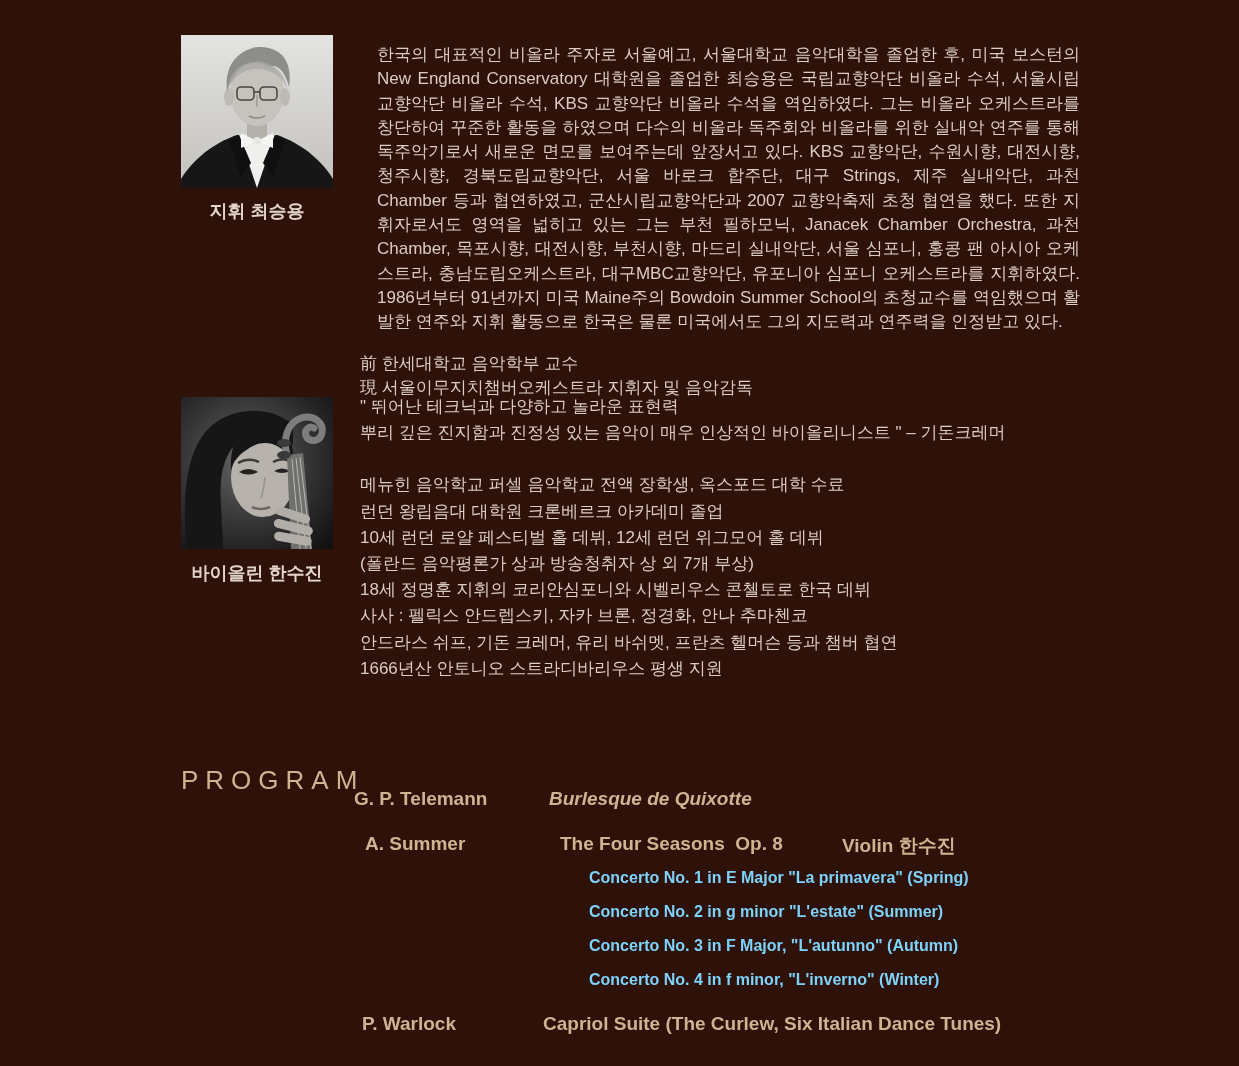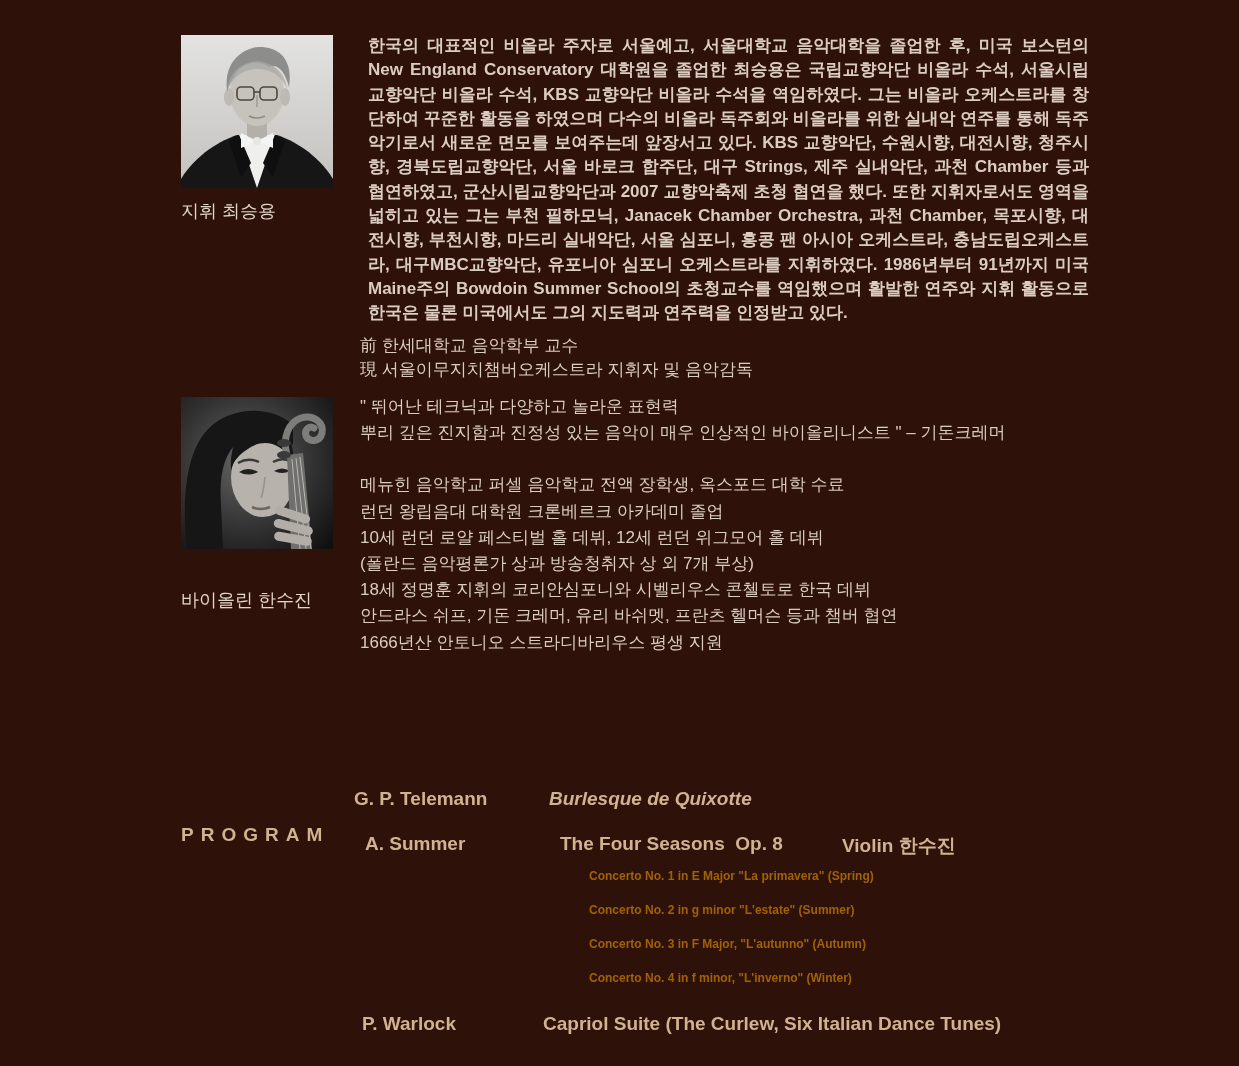--- a/index.html
+++ b/index.html
@@ -15,78 +15,78 @@
   
   .photo { position: absolute; left: 181px; width: 152px; overflow: hidden; }
   .photo svg { display: block; }
   #photo-conductor { top: 35px; height: 153px; }
   #photo-violinist { top: 397px; height: 152px; }
 
   .caption {
     position: absolute;
     left: 181px;
     width: 152px;
-    text-align: left;
+    text-align: center;
     color: #e2d4ca;
     font-size: 18px;
-    font-weight: normal;
+    font-weight: bold;
     white-space: nowrap;
   }
   #caption-conductor { top: 199px; }
-  #caption-violinist { top: 561px; margin-top: 27px; }
+  #caption-violinist { top: 561px; }
 
   
   .bio-conductor {
     position: absolute;
     left: 360px;
     top: 26px;
     width: 737px;
     color: #dccdc3;
     font-size: 17px;
     line-height: 24.3px;
   }
-  .bio-conductor p { margin: 8px; text-align: justify; font-weight: bold; }
+  .bio-conductor p { margin: 17px; text-align: justify; }
   .bio-conductor .plain-line { text-align: left; }
 
   
   .bio-violinist {
     position: absolute;
     left: 360px;
     top: 394px;
     width: 745px;
     color: #dccdc3;
     font-size: 17px;
     line-height: 26.2px;
   }
   .bio-violinist div { white-space: nowrap; }
   .bio-violinist .spacer { height: 26px; }
 
   
   .program-heading {
     position: absolute;
     left: 181px;
-    top: 824px;
+    top: 765px;
     color: #d0b391;
-    font-size: 19px;
-    font-weight: 700;
+    font-size: 26px;
+    font-weight: 400;
     letter-spacing: 7px;
     white-space: nowrap;
   }
   .composer, .work, .performer {
     position: absolute;
     color: #d0b391;
     font-size: 19px;
     font-weight: 600;
     white-space: pre;
   }
   .movement {
     position: absolute;
     left: 589px;
-    color: #a16207;
-    font-size: 12px;
+    color: #7dd3fc;
+    font-size: 16px;
     font-weight: 600;
     white-space: pre;
   }
 </style>
 </head>
 <body>
 
 <div class="page">
 
   <figure class="photo" id="photo-conductor" style="margin:0;">
@@ -161,20 +161,21 @@
 
   <div class="bio-violinist">
     <div>" 뛰어난 테크닉과 다양하고 놀라운 표현력</div>
     <div>뿌리 깊은 진지함과 진정성 있는 음악이 매우 인상적인 바이올리니스트 " – 기돈크레머</div>
     <div class="spacer"></div>
     <div>메뉴힌 음악학교 퍼셀 음악학교 전액 장학생, 옥스포드 대학 수료</div>
     <div>런던 왕립음대 대학원 크론베르크 아카데미 졸업</div>
     <div>10세 런던 로얄 페스티벌 홀 데뷔, 12세 런던 위그모어 홀 데뷔</div>
     <div>(폴란드 음악평론가 상과 방송청취자 상 외 7개 부상)</div>
     <div>18세 정명훈 지휘의 코리안심포니와 시벨리우스 콘첼토로 한국 데뷔</div>
+    <div>사사 : 펠릭스 안드렙스키, 자카 브론, 정경화, 안나 추마첸코</div>
     <div>안드라스 쉬프, 기돈 크레머, 유리 바쉬멧, 프란츠 헬머슨 등과 챔버 협연</div>
     <div>1666년산 안토니오 스트라디바리우스 평생 지원</div>
   </div>
 
   <div class="program-heading">PROGRAM</div>
 
   <div class="composer" style="left:354px; top:788px;">G. P. Telemann</div>
   <div class="work" style="left:549px; top:788px;font-style:italic;">Burlesque de Quixotte</div>
 
   <div class="composer" style="left:365px; top:833px;">A. Summer</div>

